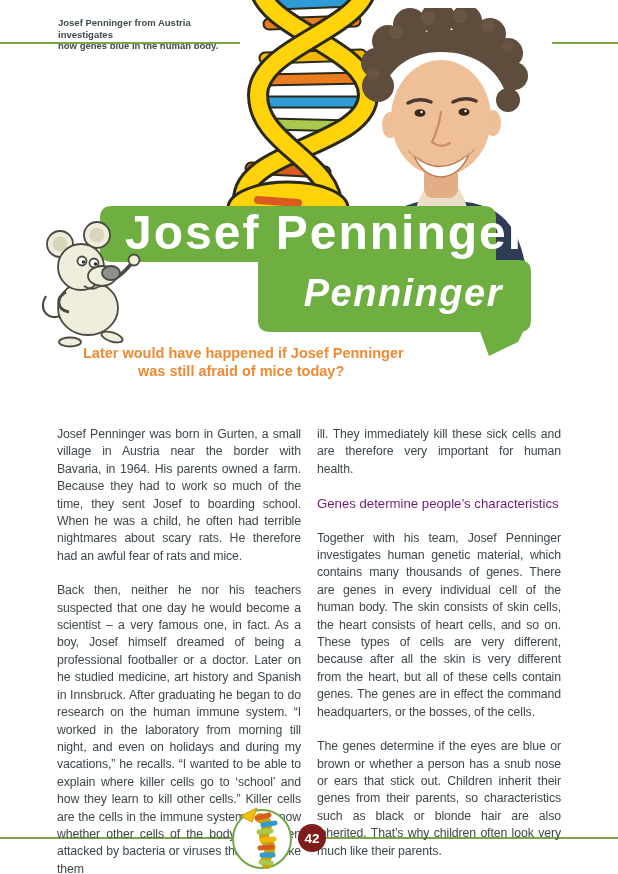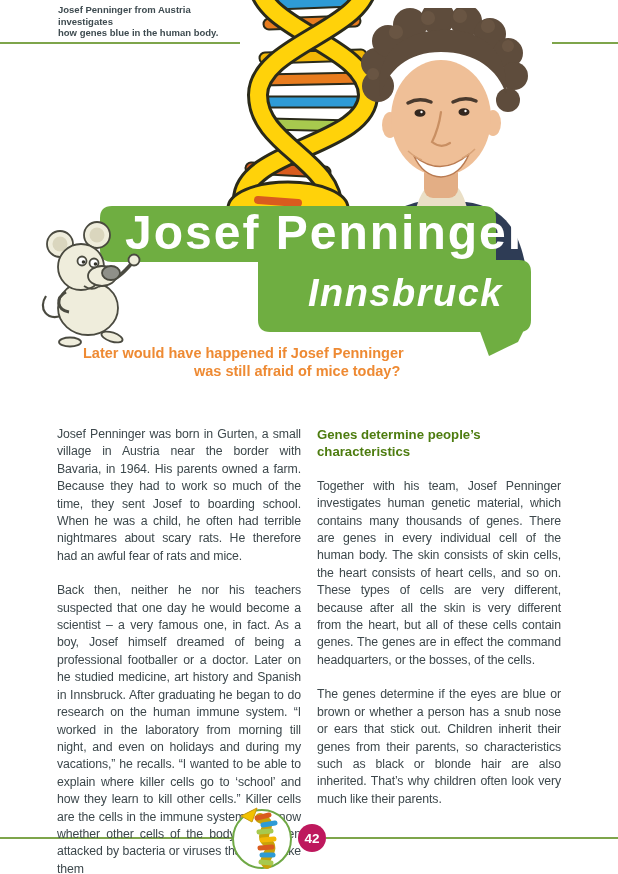--- a/index.html
+++ b/index.html
@@ -4,21 +4,21 @@
 <style>
   html,body{margin:0;padding:0;background:#888;}
   .page{
     position:relative;width:618px;height:874px;background:#ffffff;
     margin:0 auto;overflow:hidden;
     font-family:"Liberation Sans","DejaVu Sans",sans-serif;
   }
   .abs{position:absolute;}
 
   
-  .top-note{left:58px;top:4px;width:190px;font-size:9.5px;font-weight:bold;
+  .top-note{left:58px;top:17px;width:190px;font-size:9.5px;font-weight:bold;
     line-height:11.5px;color:#3E4B50;letter-spacing:0;}
   .top-note span{display:block;}
   .rule{height:2px;background:#7EA54B;}
   .rule-top-left{left:0;top:42px;width:240px;}
   .rule-top-right{left:552px;top:42px;width:66px;}
 
   
   .dna-art{left:203px;top:0;z-index:1;}
   .portrait{left:338px;top:8px;z-index:2;}
 
@@ -28,38 +28,38 @@
     color:#fff;font-weight:bold;font-size:48px;line-height:55px;
     padding-left:25px;letter-spacing:2px;white-space:nowrap;box-sizing:border-box;}
   .bubble-role{left:258px;top:262px;width:273px;height:70px;z-index:4;
     color:#fff;font-weight:bold;font-style:italic;font-size:38px;line-height:62px;
     text-align:right;padding-right:28px;letter-spacing:1.5px;box-sizing:border-box;}
   .mouse-art{left:36px;top:220px;z-index:5;}
 
   
   .question{left:83px;top:344px;width:420px;z-index:4;color:#EE8A33;
     font-weight:bold;font-size:14.5px;line-height:18px;}
-  .question .q2{display:block;margin-left:111px;}
+  .question .q2{display:block;margin-left:55px;}
 
   
   .article{left:57px;top:426px;width:504px;display:flex;gap:16px;z-index:2;}
   .col{width:244px;font-size:12.3px;line-height:17.4px;color:#3D484C;
     text-align:justify;letter-spacing:-0.1px;}
   .col p{margin:0 0 17px 0;}
-  .sec-heading{color:#4d7c0f;font-weight:bold;font-size:13.2px;margin:0 0 2px 0;
+  .sec-heading{color:#701a75;font-weight:normal;font-size:13.2px;margin:0 0 2px 0;
     text-align:left;letter-spacing:0;}
 
   
   .rule-foot-left{left:0;top:837px;width:233px;}
   .rule-foot-right{left:326px;top:837px;width:292px;}
   .foot-circle{left:232px;top:809px;width:56px;height:56px;border:2px solid #6FA845;
     border-radius:50%;background:#fff;z-index:2;}
   .foot-dna{left:235px;top:800px;z-index:3;}
   .page-badge{left:298px;top:824px;width:28px;height:28px;border-radius:50%;
-    background:#be185d;color:#fff;font-weight:bold;font-size:13.5px;
+    background:#7f1d1d;color:#fff;font-weight:bold;font-size:13.5px;
     display:flex;align-items:center;justify-content:center;z-index:4;}
 </style>
 </head>
 <body>
 
 <div class="page">
 
   <div class="abs top-note">
     <span>Josef Penninger from Austria investigates</span>
     <span>how genes blue in the human body.</span>
@@ -149,21 +149,21 @@
     <path d="M70,143 Q78,150 84,152 M137,141 Q130,148 124,150" stroke="#D8A276" stroke-width="1.6" fill="none"></path>
   </svg>
 
   <svg class="abs bubble-svg" width="440" height="160" viewBox="0 0 440 160">
     <polygon points="383,126 431,126 423,142 394,156" fill="#6FAE41"></polygon>
     <path d="M17,6 L389,6 Q401,6 401,18 L401,60 L424,60 Q436,60 436,72 L436,120
              Q436,132 424,132 L175,132 Q163,132 163,120 L163,62 L17,62
              Q5,62 5,50 L5,18 Q5,6 17,6 Z" fill="#6FAE41"></path>
   </svg>
   <div class="abs bubble-name">Josef Penninger,</div>
-  <div class="abs bubble-role">Innsbruck</div>
+  <div class="abs bubble-role">Penninger</div>
 
   <svg class="abs mouse-art" width="105" height="128" viewBox="0 0 105 128">
     <g stroke="#4a4a40" stroke-width="1.8" fill="#EFEDDC">
       <path d="M28,95 C10,102 2,88 10,76" fill="none" stroke-width="2.2"></path>
       <ellipse cx="34" cy="122" rx="11" ry="4.5"></ellipse>
       <ellipse cx="76" cy="117" rx="11" ry="4.5" transform="rotate(18 76 117)"></ellipse>
       <ellipse cx="52" cy="88" rx="30" ry="27"></ellipse>
       <path d="M30,72 C19,78 21,90 33,92" fill="none" stroke-width="3"></path>
       <path d="M62,66 C80,62 90,50 97,42" fill="none" stroke-width="3.5"></path>
       <circle cx="98" cy="40" r="5.5"></circle>
@@ -186,20 +186,21 @@
     <span class="q1">Later would have happened if Josef Penninger</span>
     <span class="q2">was still afraid of mice today?</span>
   </div>
 
   <div class="abs article">
     <div class="col">
       <p>Josef Penninger was born in Gurten, a small village in Austria near the border with Bavaria, in 1964. His parents owned a farm. Because they had to work so much of the time, they sent Josef to boarding school. When he was a child, he often had terrible nightmares about scary rats. He therefore had an awful fear of rats and mice.</p>
       <p>Back then, neither he nor his teachers suspected that one day he would become a scientist – a very famous one, in fact. As a boy, Josef himself dreamed of being a professional footballer or a doctor. Later on he studied medicine, art history and Spanish in Innsbruck. After graduating he began to do research on the human immune system. “I worked in the laboratory from morning till night, and even on holidays and during my vacations,” he recalls. “I wanted to be able to explain where killer cells go to ‘school’ and how they learn to kill other cells.” Killer cells are the cells in the immune system that know whether other cells of the body have been attacked by bacteria or viruses that can make them</p>
     </div>
     <div class="col">
+      <p>ill. They immediately kill these sick cells and are therefore very important for human health.</p>
       <p class="sec-heading">Genes determine people’s characteristics</p>
       <p>Together with his team, Josef Penninger investigates human genetic material, which contains many thousands of genes. There are genes in every individual cell of the human body. The skin consists of skin cells, the heart consists of heart cells, and so on. These types of cells are very different, because after all the skin is very different from the heart, but all of these cells contain genes. The genes are in effect the command headquarters, or the bosses, of the cells.</p>
       <p>The genes determine if the eyes are blue or brown or whether a person has a snub nose or ears that stick out. Children inherit their genes from their parents, so characteristics such as black or blonde hair are also inherited. That’s why children often look very much like their parents.</p>
     </div>
   </div>
 
   <div class="abs rule rule-foot-left"></div>
   <div class="abs rule rule-foot-right"></div>
   <div class="abs foot-circle"></div>
   <svg class="abs foot-dna" width="60" height="72" viewBox="0 0 60 72">

